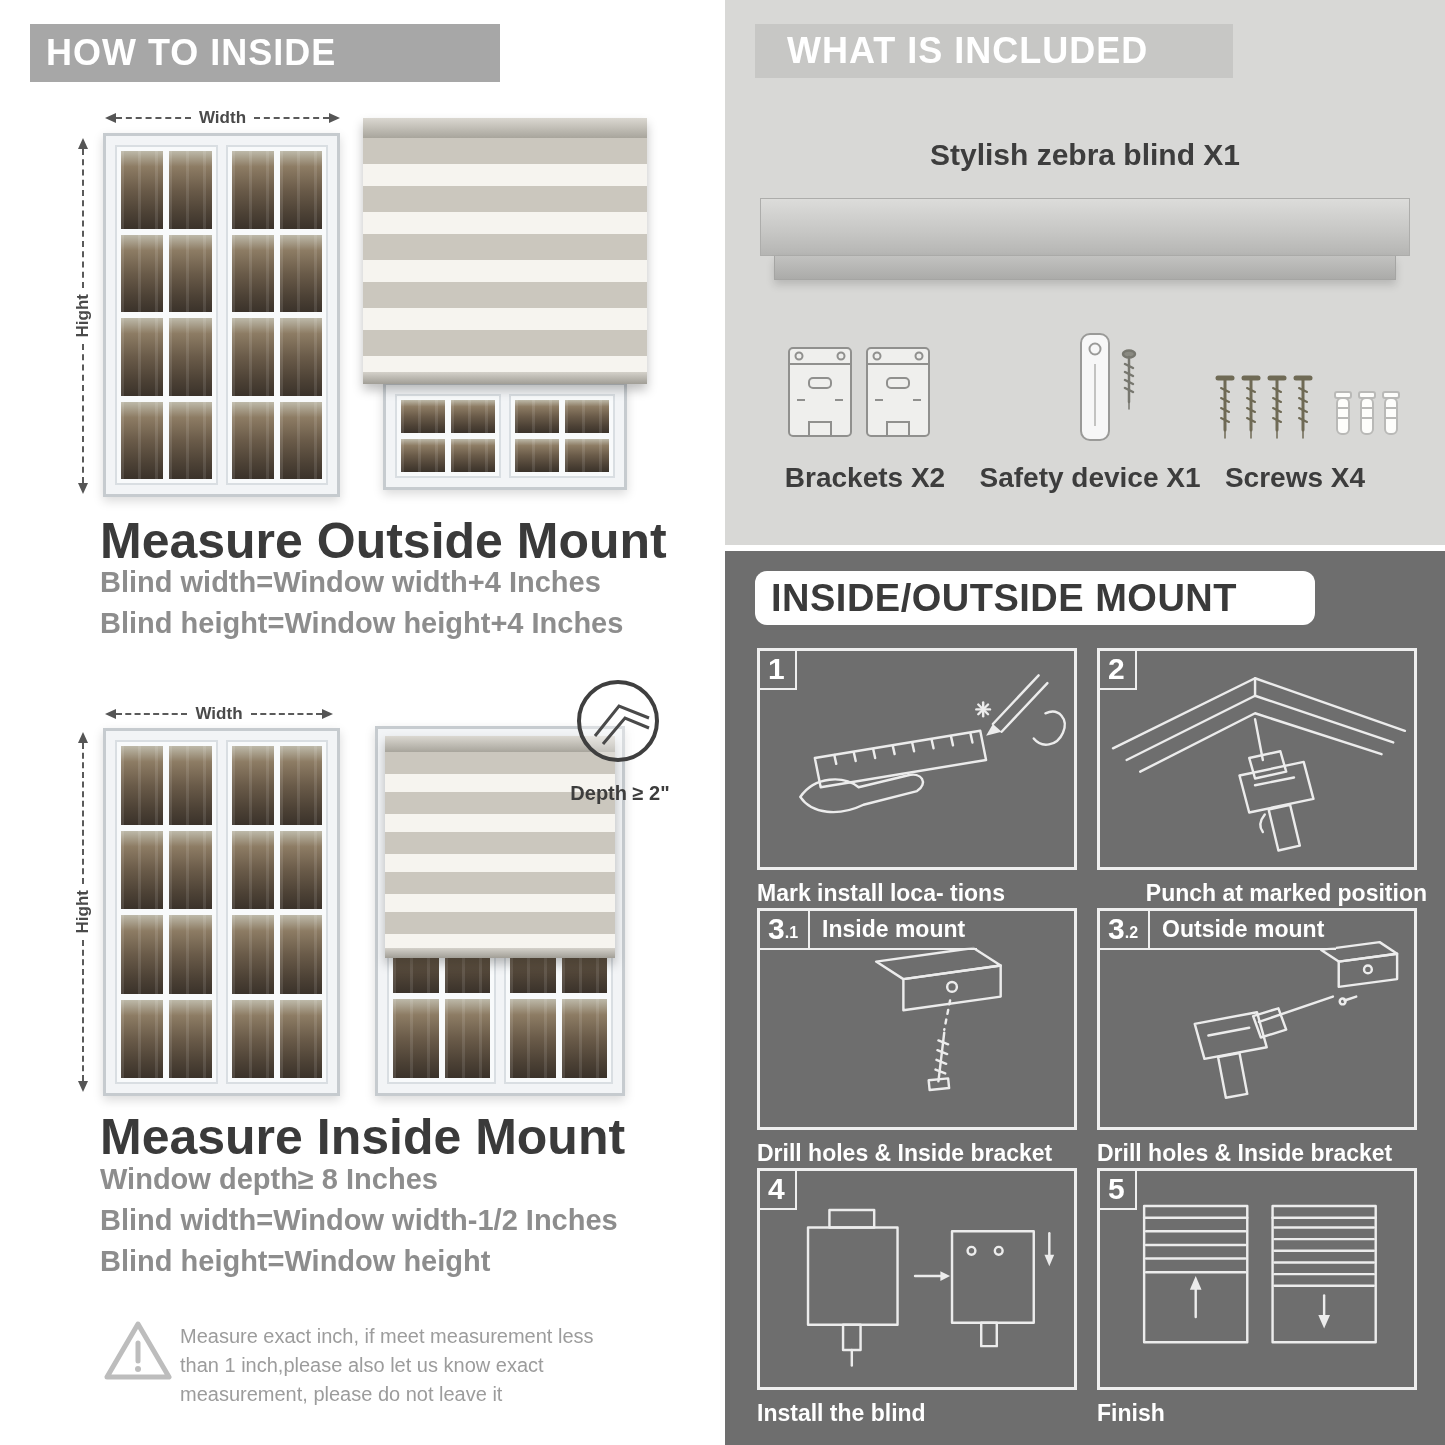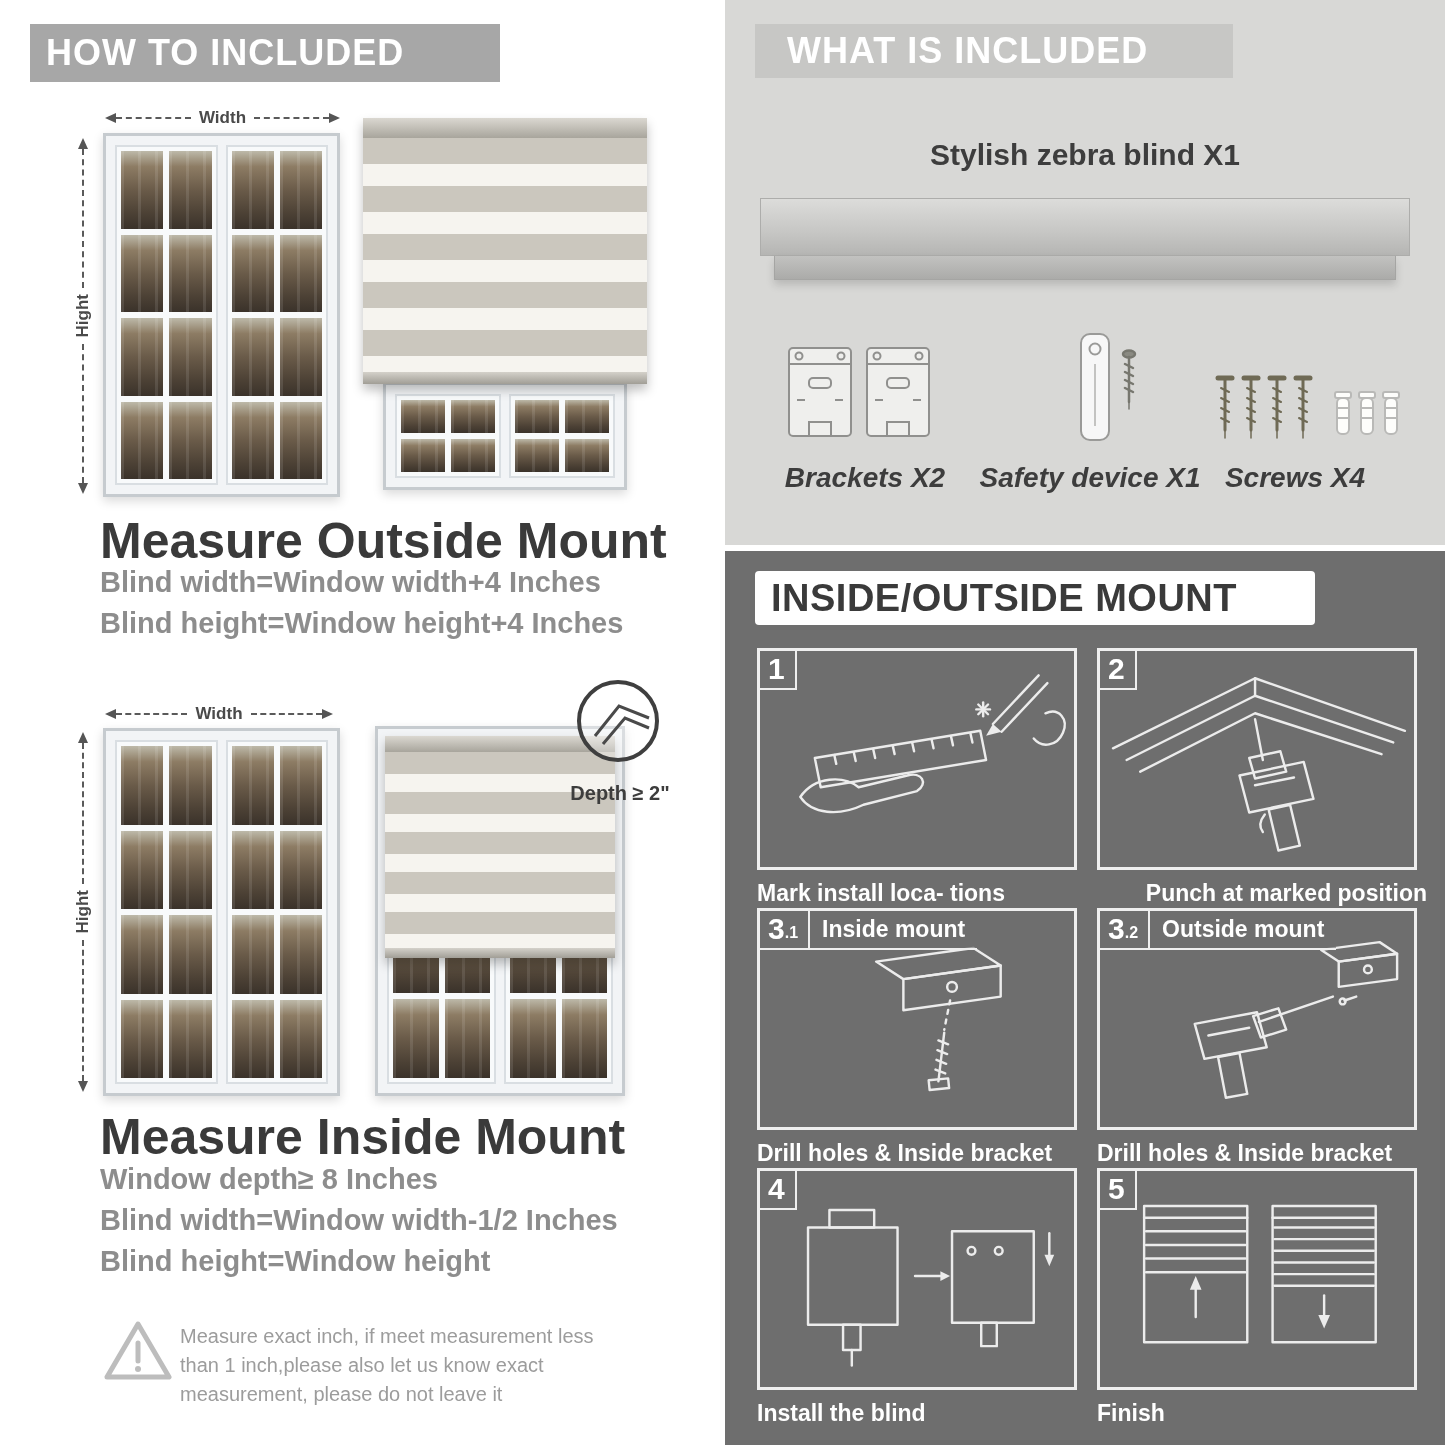--- a/index.html
+++ b/index.html
@@ -86,30 +86,30 @@
   .product-title{position:absolute;left:0;top:138px;width:100%;text-align:center;
     font-size:30px;font-weight:bold;color:#3d3d3d;}
   .headrail{position:absolute;left:35px;top:198px;width:650px;}
   .headrail .top{height:58px;background:linear-gradient(180deg,#dcdcda 0%,#c6c6c4 60%,#b5b5b3 100%);
     border:1px solid #adadab;box-sizing:border-box;}
   .headrail .bottom{margin:0 14px;height:24px;background:linear-gradient(180deg,#c2c2c0,#ababa9);
     border:1px solid #a5a5a3;border-top:none;box-sizing:border-box;box-shadow:0 5px 8px rgba(0,0,0,0.15);}
   .brackets-art{position:absolute;left:60px;top:338px;}
   .safety-art{position:absolute;left:330px;top:330px;}
   .screws-art{position:absolute;left:488px;top:372px;}
-  .item-label{position:absolute;top:462px;font-size:28px;font-weight:bold;color:#3d3d3d;text-align:center;font-style:italic;}
+  .item-label{position:absolute;top:462px;font-size:28px;font-weight:bold;color:#3d3d3d;text-align:center;}
   .lbl-brackets{left:40px;width:200px;}
   .lbl-safety{left:240px;width:250px;}
   .lbl-screws{left:470px;width:200px;}
 
   
   .panel-mount{position:absolute;left:725px;top:551px;width:720px;height:894px;background:#6e6e6e;}
   .hdr-mount{position:absolute;left:30px;top:20px;width:560px;height:54px;background:#ffffff;
     color:#3a3a3a;font-size:38px;font-weight:bold;line-height:54px;padding-left:16px;
-    letter-spacing:0.5px;box-sizing:border-box;border-radius:4px;}
+    letter-spacing:0.5px;box-sizing:border-box;border-radius:12px;}
   .step-panel{position:absolute;width:320px;height:222px;border:3px solid #efefef;box-sizing:border-box;}
   .sp-1{left:32px;top:97px;}  .sp-2{left:372px;top:97px;}
   .sp-31{left:32px;top:357px;} .sp-32{left:372px;top:357px;}
   .sp-4{left:32px;top:617px;} .sp-5{left:372px;top:617px;}
   .step-head{position:absolute;top:0;left:0;display:flex;align-items:stretch;color:#ffffff;
     border-bottom:2px solid #efefef;z-index:2;background:rgba(110,110,110,0.6);}
   .step-num-box{display:flex;align-items:flex-end;padding:3px 10px 4px 8px;border-right:2px solid #efefef;}
   .step-num{font-size:30px;font-weight:bold;line-height:1;}
   .step-sub{font-size:16px;font-weight:bold;padding-bottom:2px;}
   .step-title{display:flex;align-items:center;padding:0 12px;font-size:23px;font-weight:bold;}
@@ -123,21 +123,21 @@
   .step-art *{stroke:#ececec;stroke-width:2.5;fill:none;stroke-linecap:round;stroke-linejoin:round;}
   .step-art .f{fill:#ececec;stroke:none;}
   .step-art .dash{stroke-dasharray:4 6;}
 </style>
 </head>
 <body>
 
 <div class="page">
 
   <section>
-    <div class="hdr-left">HOW TO INCLUDED</div>
+    <div class="hdr-left">HOW TO INSIDE</div>
 
     <div class="harrow harrow-a">
       <span class="ah ah-left"></span>
       <span class="hline"></span>
       <span class="lbl">Width</span>
       <span class="hline"></span>
       <span class="ah ah-right"></span>
     </div>
     <div class="varrow varrow-a">
       <span class="vh vh-top"></span>

